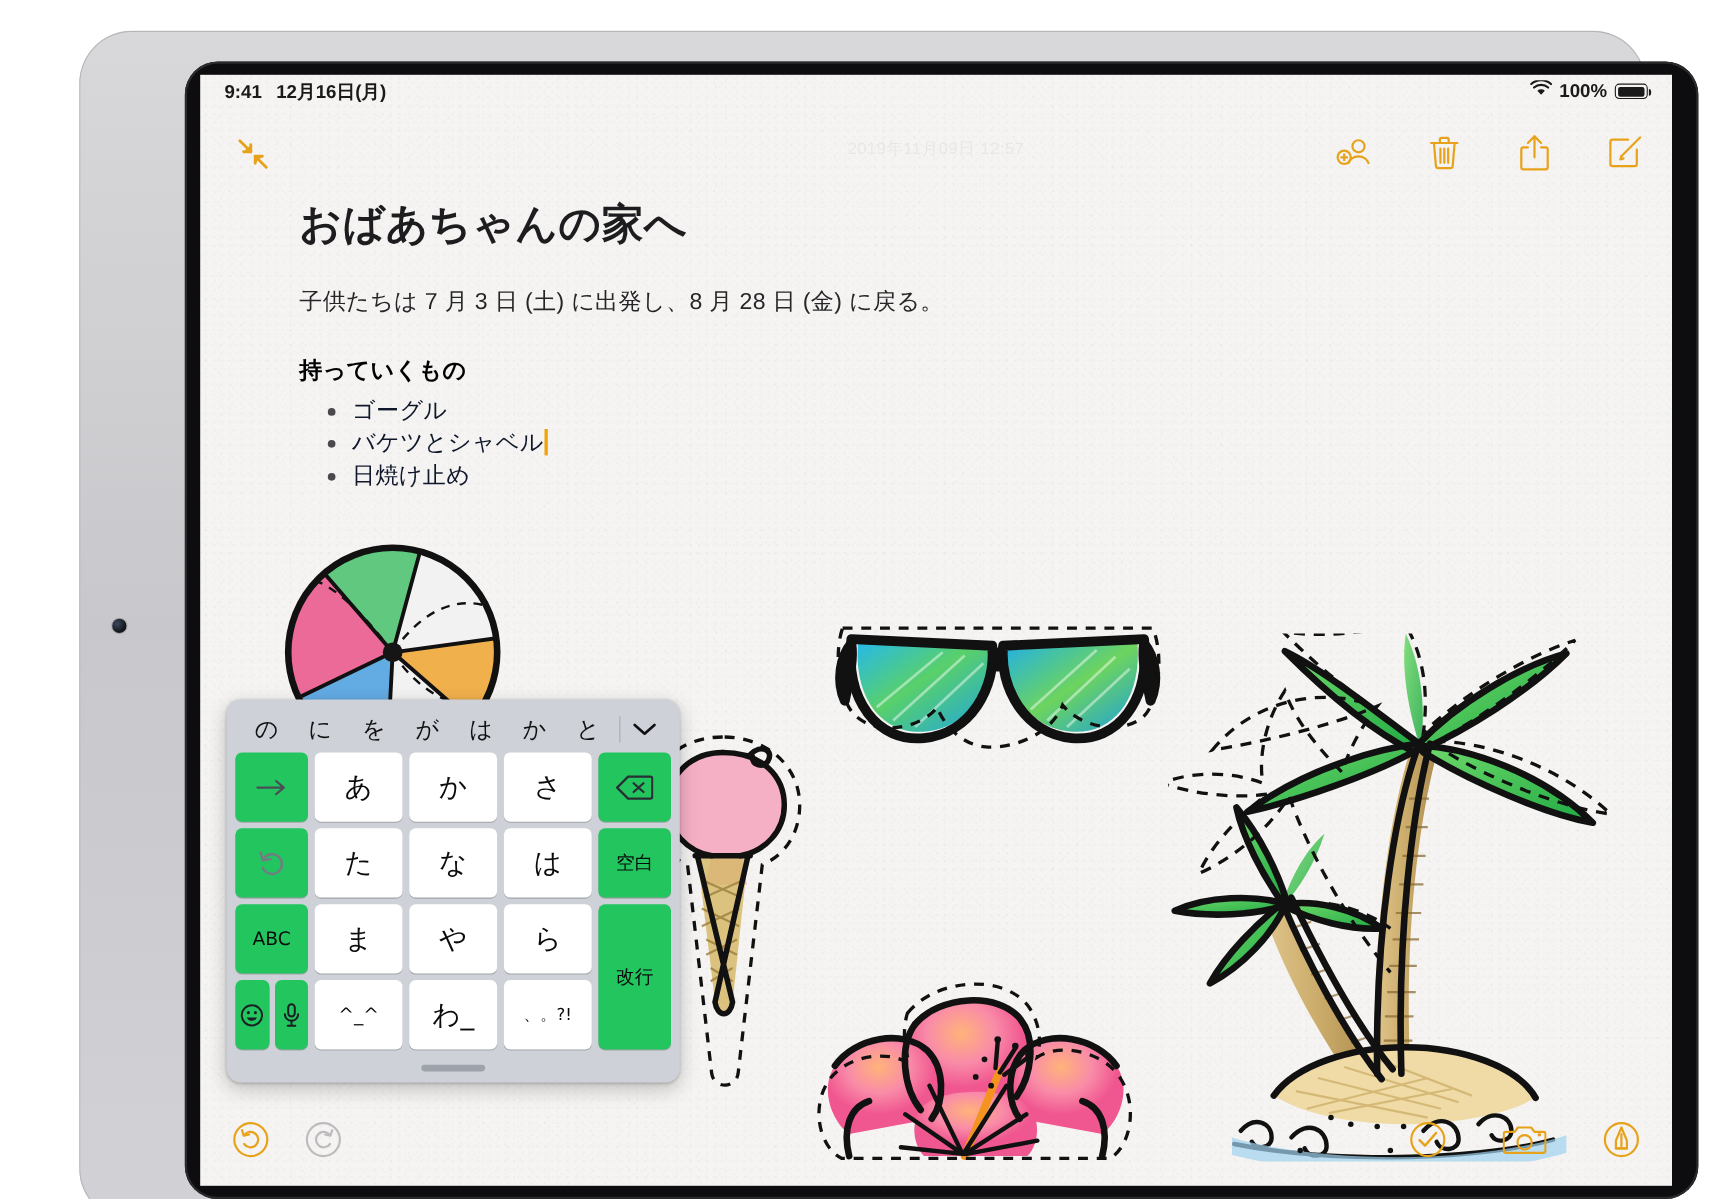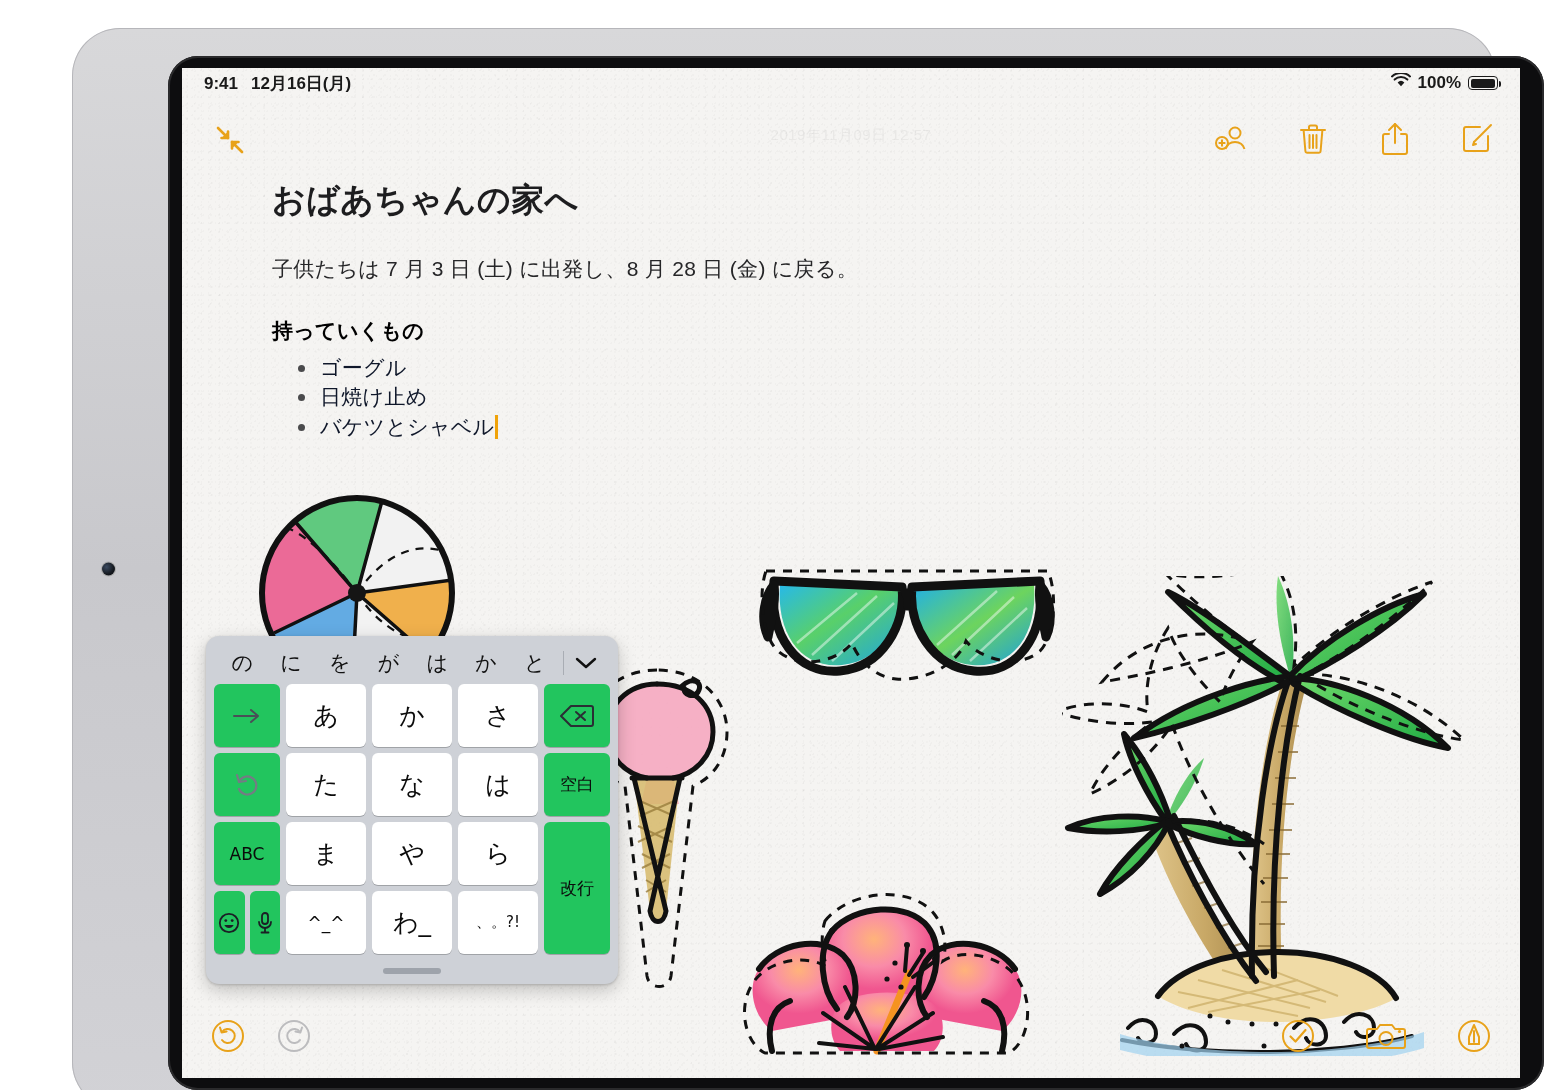--- a/index.html
+++ b/index.html
@@ -109,21 +109,21 @@
   }
 
   
   #note-body {
     position: absolute; left: 0; top: 110px;
     width: 100%;
     padding: 0 90px;
     z-index: 3;
   }
   #note-title {
-    font-size: 33px; font-weight: 700; color: #1d1d1f;
+    font-size: 38px; font-weight: 700; color: #1d1d1f;
     letter-spacing: .4px;
     margin-bottom: 30px;
   }
   #note-paragraph {
     font-size: 21px; color: #262628; line-height: 1.5;
     margin-bottom: 32px; letter-spacing: .3px;
   }
   #checklist-heading {
     font-size: 21px; font-weight: 700; color: #000000;
     margin-bottom: 8px; letter-spacing: .3px;
@@ -304,24 +304,24 @@
 
     <div id="note-body">
       <div id="note-title">おばあちゃんの家へ</div>
       <div id="note-paragraph">子供たちは 7 月 3 日 (土) に出発し、8 月 28 日 (金) に戻る。</div>
       <div id="checklist-heading">持っていくもの</div>
       <ul id="bullet-list">
         <li class="bullet-item">
           <span>ゴーグル</span>
         </li>
         <li class="bullet-item">
-          <span>日焼け止め</span>
+          <span>バケツとシャベル</span><span class="caret"></span>
         </li>
         <li class="bullet-item">
-          <span>バケツとシャベル</span><span class="caret"></span>
+          <span>日焼け止め</span>
         </li>
       </ul>
     </div>
 
     <div id="drawings">
 
       <div class="sticker" style="left:50px; top:415px;">
         <svg width="250" height="200" viewBox="0 0 250 200">
           <defs>
             <clipPath id="ballclip">

